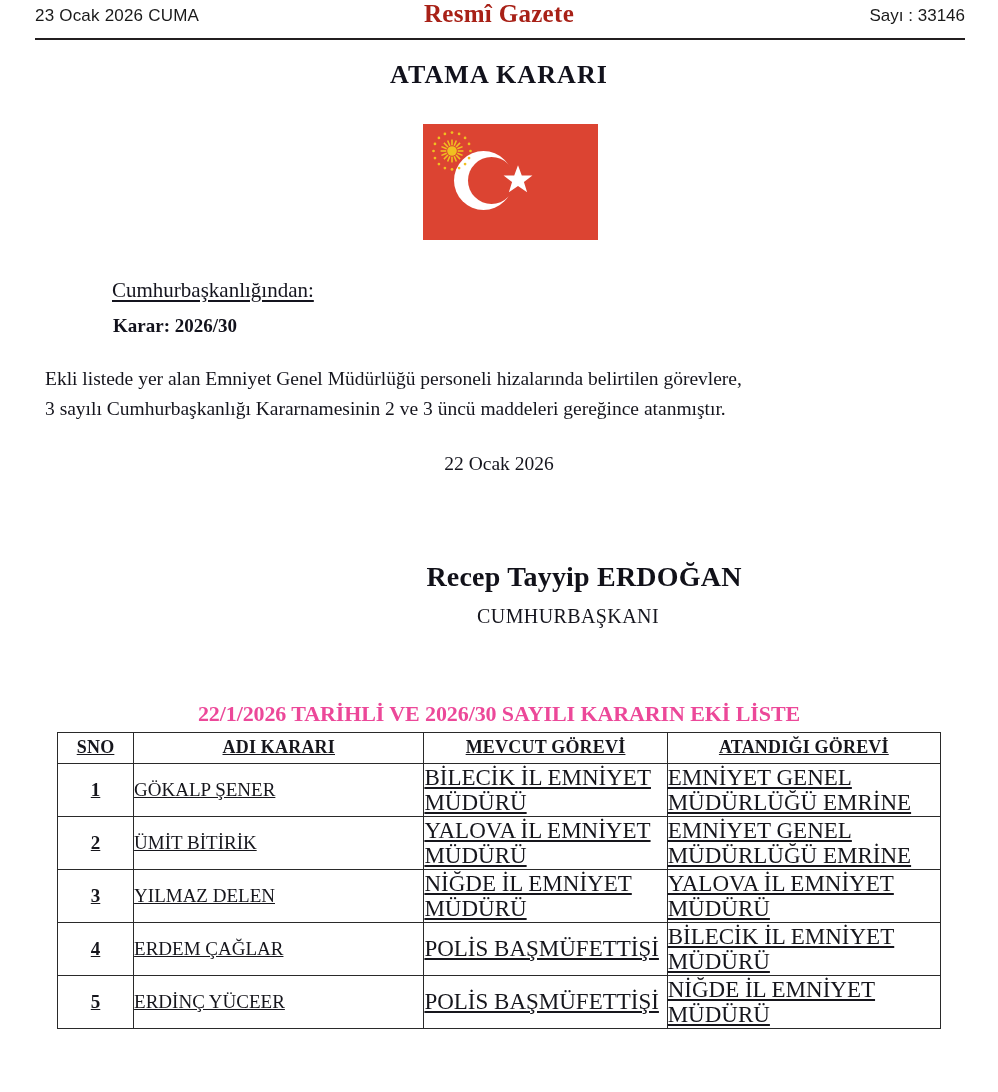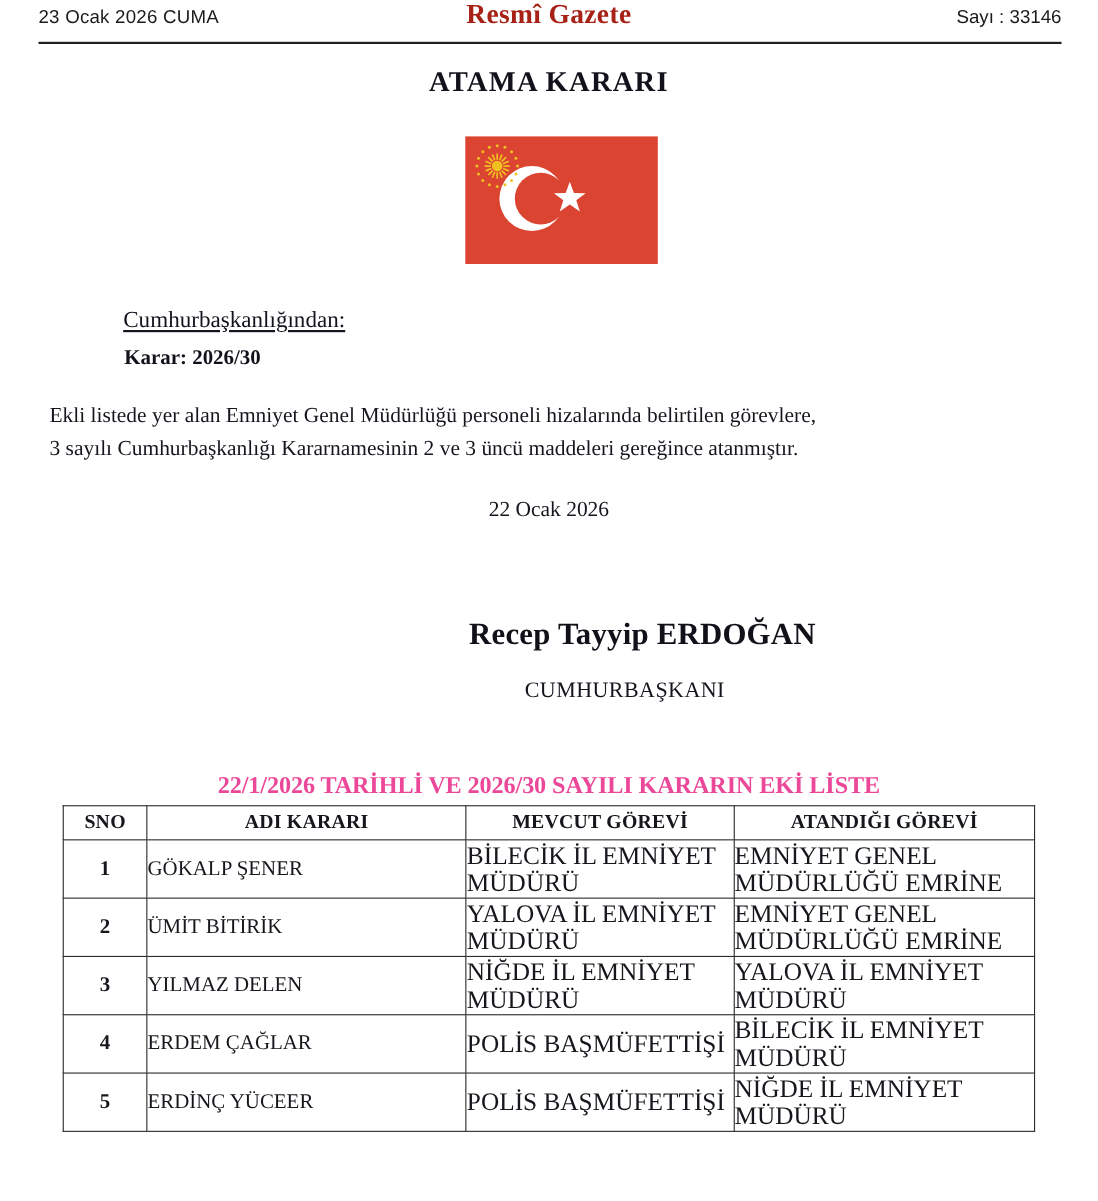--- a/index.html
+++ b/index.html
@@ -175,21 +175,20 @@
     position: absolute;
     left: 0;
     top: 605px;
     width: 974px;
     text-align: center;
     padding-left: 162px;
     box-sizing: border-box;
     font-size: 20px;
     letter-spacing: 0.4px;
     color: #15151d;
-    margin-top: 12px;
   }
 
   
   .table-title {
     position: absolute;
     left: 0;
     top: 701px;
     width: 998px;
     text-align: center;
     font-size: 22px;
@@ -208,20 +207,21 @@
     width: 884px;
     table-layout: fixed;
     font-size: 18.5px;
     color: #16161c;
   }
   table.list th,
   table.list td {
     border: 1px solid #2a2a2a;
     padding: 0;
     vertical-align: middle;
+    text-decoration: underline;
   }
   table.list thead th {
     text-align: center;
     font-weight: bold;
     font-size: 18px;
     letter-spacing: 0.2px;
     height: 26px;
     padding: 1px 2px 3px 2px;
   }
   .col-sno   { width: 76px;  }

